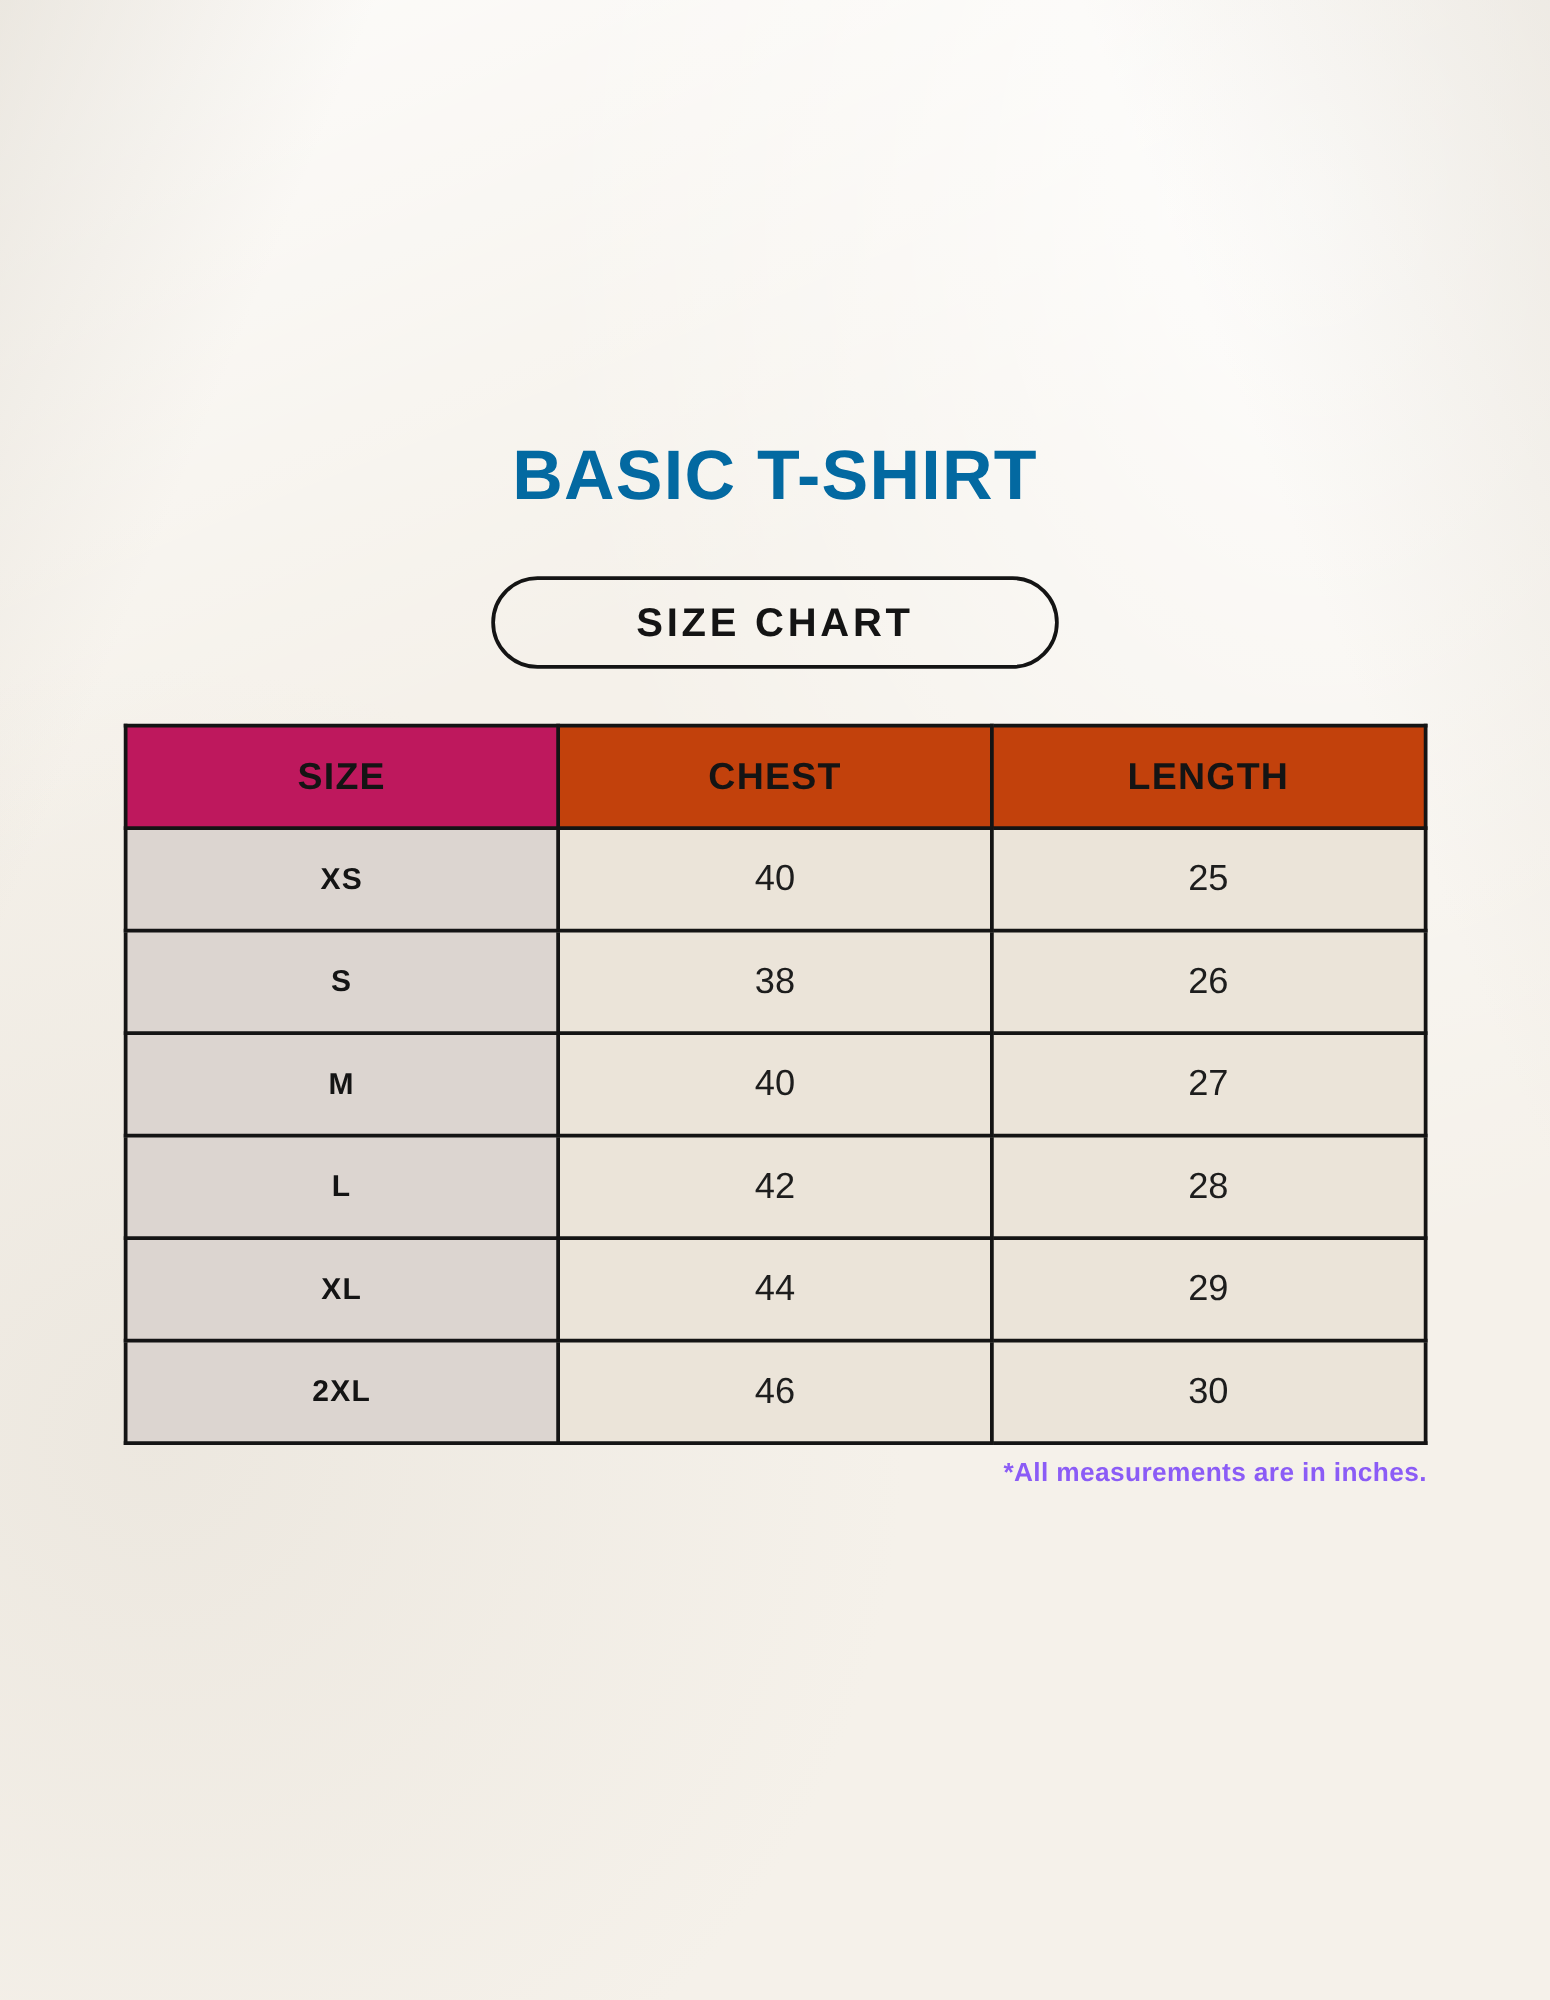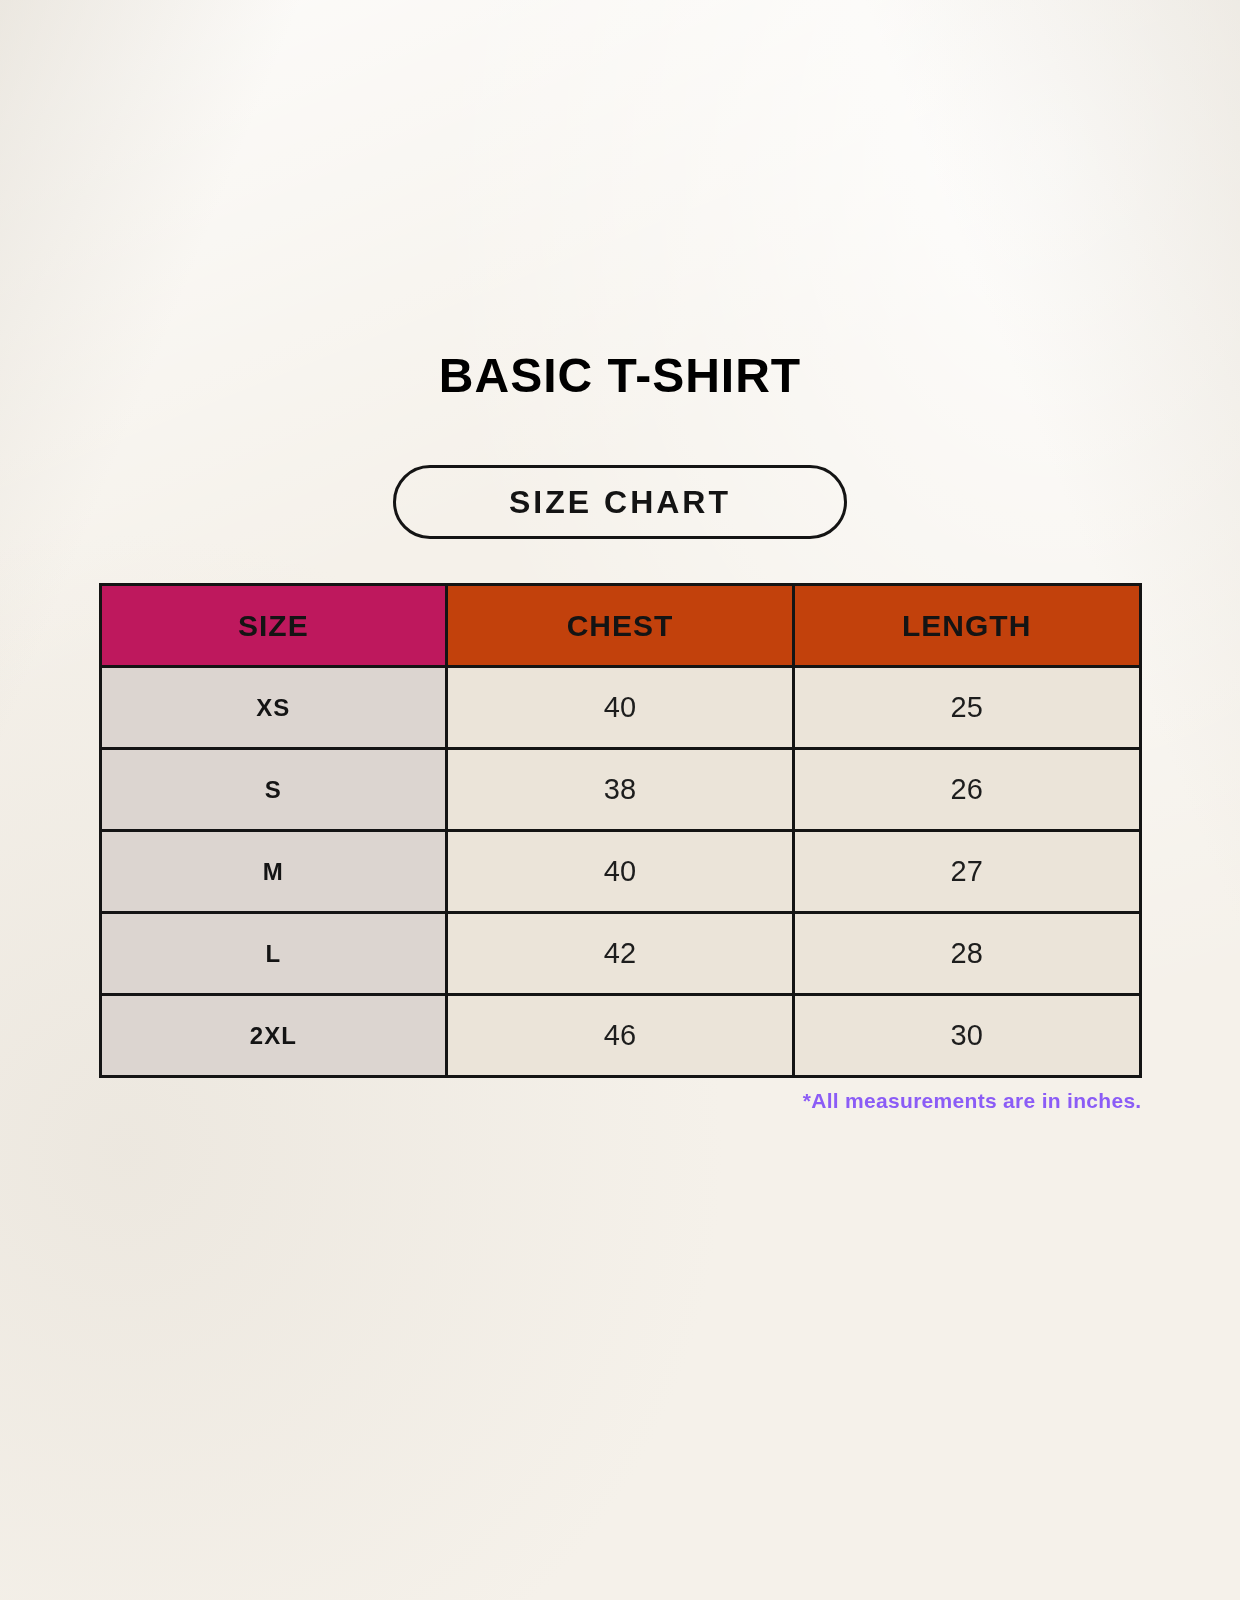--- a/index.html
+++ b/index.html
@@ -21,29 +21,29 @@
       linear-gradient(158deg, rgba(255,255,255,0.65) 6%, rgba(245,241,234,0) 34%);
   }
   .content {
     width: 1043px;
     margin: 0 auto;
   }
   .page-title {
     margin: 0;
     padding-top: 348px;
     text-align: center;
-    font-size: 48px;
+    font-size: 56px;
     line-height: 1.15;
     font-weight: bold;
     letter-spacing: 1px;
-    color: #000000;
+    color: #0369a1;
   }
   .pill-button {
     display: block;
-    margin: 62px auto 0 auto;
+    margin: 49px auto 0 auto;
     width: 454px;
     height: 74px;
     box-sizing: border-box;
     background: transparent;
     border: 3px solid #141414;
     border-radius: 40px;
     font-family: "Liberation Sans", sans-serif;
     font-size: 32px;
     font-weight: bold;
     letter-spacing: 3px;
@@ -130,20 +130,25 @@
         <td class="cell-size">M</td>
         <td class="cell-value">40</td>
         <td class="cell-value">27</td>
       </tr>
       <tr>
         <td class="cell-size">L</td>
         <td class="cell-value">42</td>
         <td class="cell-value">28</td>
       </tr>
       <tr>
+        <td class="cell-size">XL</td>
+        <td class="cell-value">44</td>
+        <td class="cell-value">29</td>
+      </tr>
+      <tr>
         <td class="cell-size">2XL</td>
         <td class="cell-value">46</td>
         <td class="cell-value">30</td>
       </tr>
     </tbody>
   </table>
 
   <div class="footnote">*All measurements are in inches.</div>
 
 </div>

